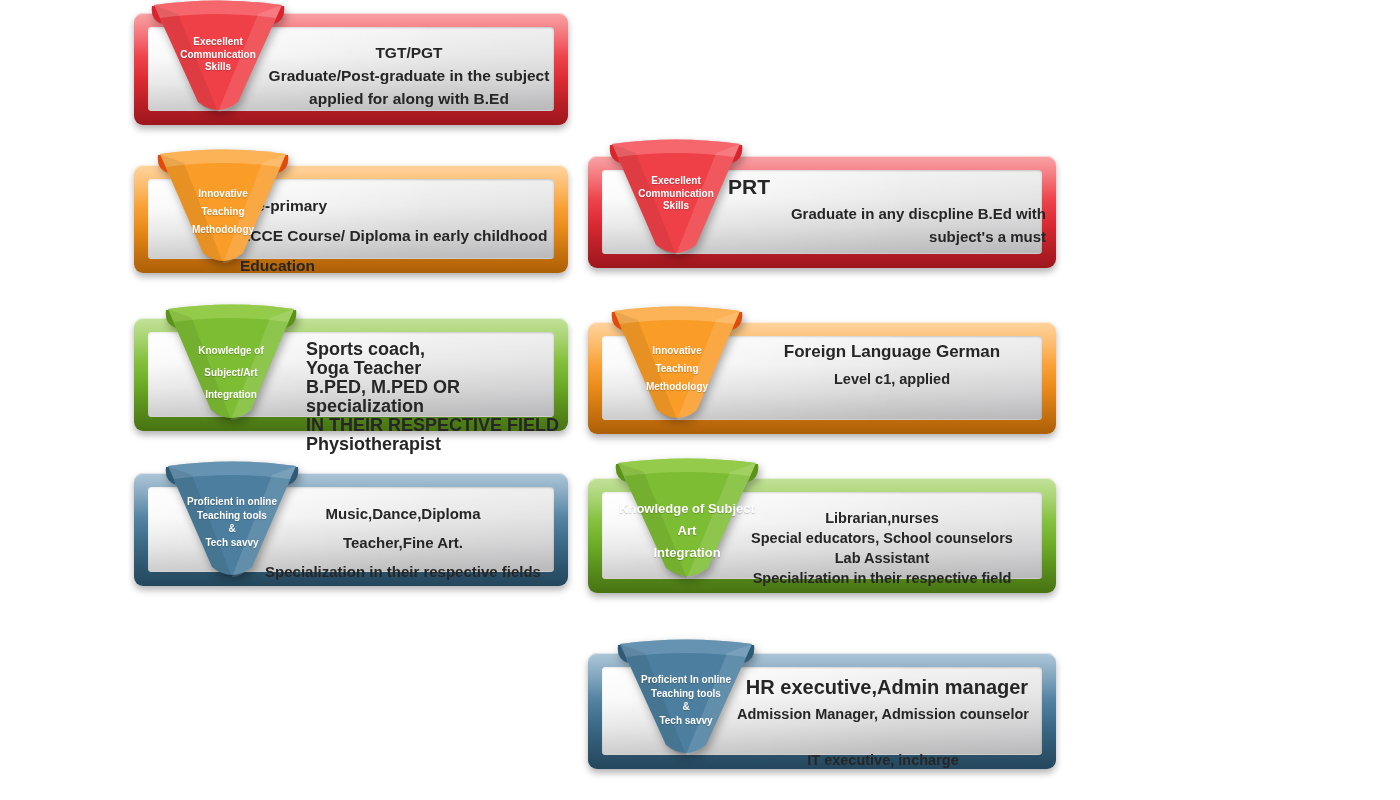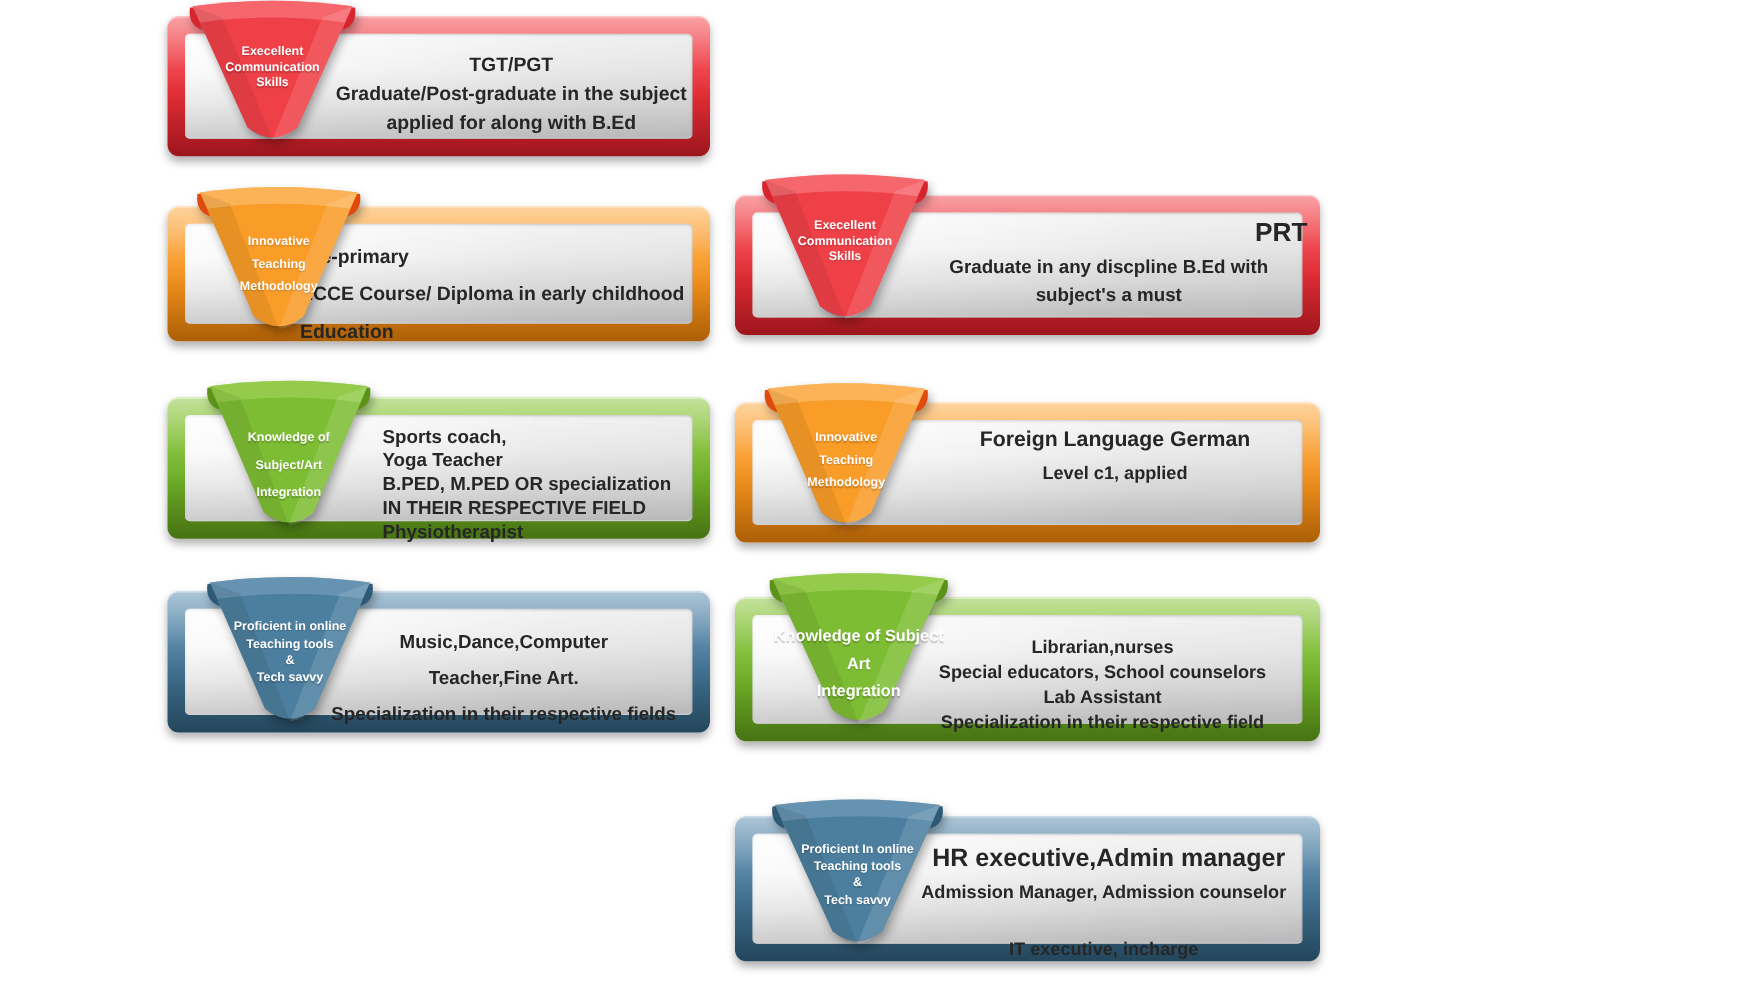--- a/index.html
+++ b/index.html
@@ -105,21 +105,21 @@
       <div class="rib-label" style="font-size:10px;line-height:18px;top:8px;left:10px;right:10px;">Innovative
 Teaching
 Methodology</div>
     </div>
   </div>
 
   <div class="card" style="left:134px;top:318px;width:434px;height:113px;">
     <div class="frame" style="background:linear-gradient(180deg,#93ca49 0%,#74b62a 55%,#5b9318 100%);">
       <div class="inner"></div>
     </div>
-    <div class="body-text" style="left:172px;right:8px;top:22px;text-align:left;font-size:15px;line-height:19px;">Sports coach,
+    <div class="body-text" style="left:172px;right:8px;top:22px;text-align:left;font-size:18px;line-height:19px;">Sports coach,
 Yoga Teacher
 B.PED, M.PED OR specialization
 IN THEIR RESPECTIVE FIELD
 Physiotherapist</div>
     <div class="ribbon" style="left:22px;top:-14px;width:150px;height:120px;">
       <svg class="tri" viewBox="0 0 150 120" preserveAspectRatio="none">
         <path d="M10 6 Q8 20 20 24 L14 6 Z" fill="#5b9318"></path>
         <path d="M140 6 Q142 20 130 24 L136 6 Z" fill="#5b9318"></path>
         <path d="M12 5 Q75 -4 138 5 L95 106 Q75 122 55 106 Z" fill="#7dbd33"></path>
         <path d="M12 5 Q75 -4 138 5 L132 18 Q75 10 18 18 Z" fill="#a3d45c" opacity=".6"></path>
@@ -129,21 +129,21 @@
       <div class="rib-label" style="font-size:10px;line-height:22px;top:8px;left:8px;right:8px;">Knowledge of
 Subject/Art
 Integration</div>
     </div>
   </div>
 
   <div class="card" style="left:134px;top:473px;width:434px;height:113px;">
     <div class="frame" style="background:linear-gradient(180deg,#6a97b7 0%,#437595 55%,#2e5a76 100%);">
       <div class="inner"></div>
     </div>
-    <div class="body-text" style="left:114px;right:10px;top:26px;text-align:center;font-size:15px;line-height:29px;">Music,Dance,Computer
+    <div class="body-text" style="left:114px;right:10px;top:26px;text-align:center;font-size:15px;line-height:29px;">Music,Dance,Diploma
 Teacher,Fine Art.
 Specialization in their respective fields</div>
     <div class="ribbon" style="left:22px;top:-12px;width:152px;height:120px;">
       <svg class="tri" viewBox="0 0 152 120" preserveAspectRatio="none">
         <path d="M10 6 Q8 20 20 24 L14 6 Z" fill="#2e5a76"></path>
         <path d="M142 6 Q144 20 132 24 L138 6 Z" fill="#2e5a76"></path>
         <path d="M12 5 Q76 -4 140 5 L96 106 Q76 122 56 106 Z" fill="#4c7f9f"></path>
         <path d="M12 5 Q76 -4 140 5 L134 18 Q76 10 18 18 Z" fill="#7ba4c0" opacity=".55"></path>
         <path d="M140 5 L96 106 Q84 116 76 116 L116 14 Z" fill="#ffffff" opacity=".12"></path>
         <path d="M12 5 L56 106 Q66 116 76 116 L36 14 Z" fill="#000000" opacity=".08"></path>
@@ -152,22 +152,22 @@
 Teaching tools
 &amp;
 Tech savvy</div>
     </div>
   </div>
 
   <div class="card" style="left:588px;top:156px;width:468px;height:112px;">
     <div class="frame" style="background:linear-gradient(180deg,#f4565c 0%,#ea2f38 55%,#c91c25 100%);">
       <div class="inner"></div>
     </div>
-    <div class="body-text" style="left:140px;right:10px;top:18px;text-align:right;font-size:21px;line-height:26px;">PRT</div>
-    <div class="body-text" style="left:140px;right:10px;top:46px;text-align:center;font-size:15px;line-height:23px;">Graduate in any discpline B.Ed with
+    <div class="body-text" style="left:140px;right:10px;top:18px;text-align:left;font-size:21px;line-height:26px;">PRT</div>
+    <div class="body-text" style="left:140px;right:10px;top:46px;text-align:right;font-size:15px;line-height:23px;">Graduate in any discpline B.Ed with
 subject's a must</div>
     <div class="ribbon" style="left:12px;top:-17px;width:152px;height:122px;">
       <svg class="tri" viewBox="0 0 152 122" preserveAspectRatio="none">
         <path d="M10 6 Q8 20 20 24 L14 6 Z" fill="#d8242d"></path>
         <path d="M142 6 Q144 20 132 24 L138 6 Z" fill="#d8242d"></path>
         <path d="M12 5 Q76 -4 140 5 L96 106 Q76 122 56 106 Z" fill="#ef4047"></path>
         <path d="M12 5 Q76 -4 140 5 L134 18 Q76 10 18 18 Z" fill="#f9868b" opacity=".55"></path>
         <path d="M140 5 L96 106 Q84 116 76 116 L116 14 Z" fill="#ffffff" opacity=".13"></path>
         <path d="M12 5 L56 106 Q66 116 76 116 L36 14 Z" fill="#000000" opacity=".07"></path>
       </svg>

